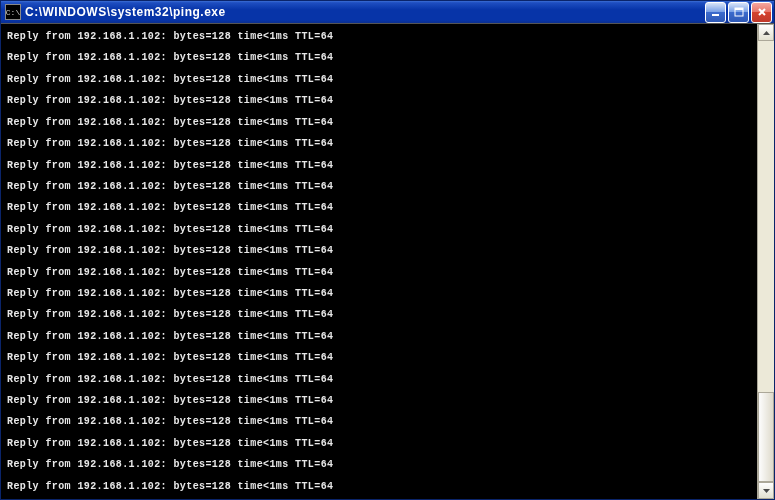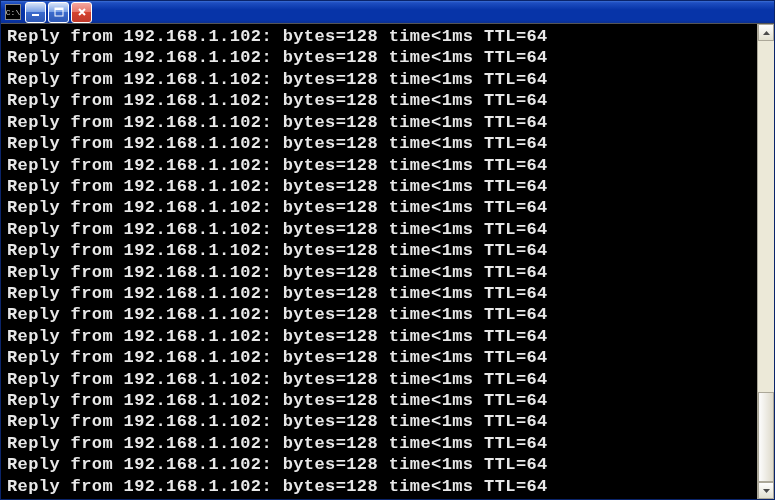--- a/index.html
+++ b/index.html
@@ -73,21 +73,21 @@
     flex: 1;
     display: flex;
     background: #000;
     border-top: 1px solid #555;
   }
   .console {
     flex: 1;
     background: #000;
     color: #e8e8e8;
     font-family: "Lucida Console","Courier New",monospace;
-    font-size: 17px;
+    font-size: 10px;
     line-height: 21.4px;
     padding: 2px 0 2px 6px;
     white-space: pre;
     overflow: hidden;
     font-weight: bold;
     letter-spacing: 0.4px;
   }
   .console .line { display: block; }
   .scrollbar {
     width: 17px;
@@ -121,20 +121,21 @@
     border: 1px solid #aca899;
     cursor: pointer;
   }
 </style>
 </head>
 <body>
 
 <div class="window">
   <div class="titlebar">
     <div class="title-icon">C:\</div>
+    <div class="title-text">C:\WINDOWS\system32\ping.exe</div>
     <div class="title-buttons">
       <div class="title-btn">
         <svg width="10" height="10" viewBox="0 0 10 10">
             <rect x="1" y="7" width="7" height="2" fill="#fff"></rect>
           </svg>
       </div>
       <div class="title-btn">
         <svg width="10" height="10" viewBox="0 0 10 10">
             <rect x="1" y="1" width="8" height="8" fill="none" stroke="#fff" stroke-width="1"></rect>
             <rect x="1" y="1" width="8" height="2" fill="#fff"></rect>

